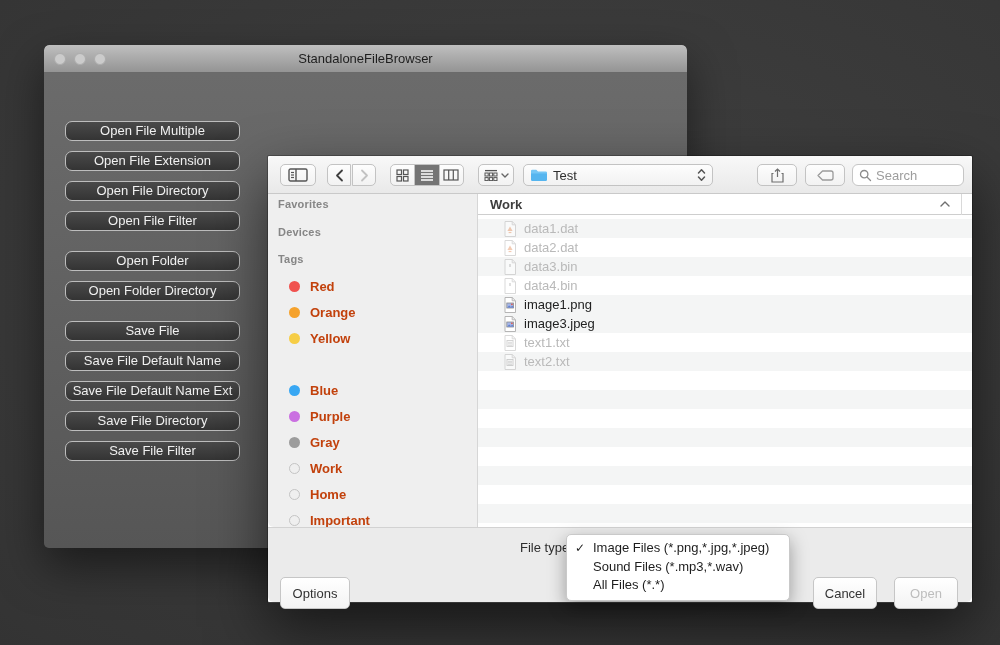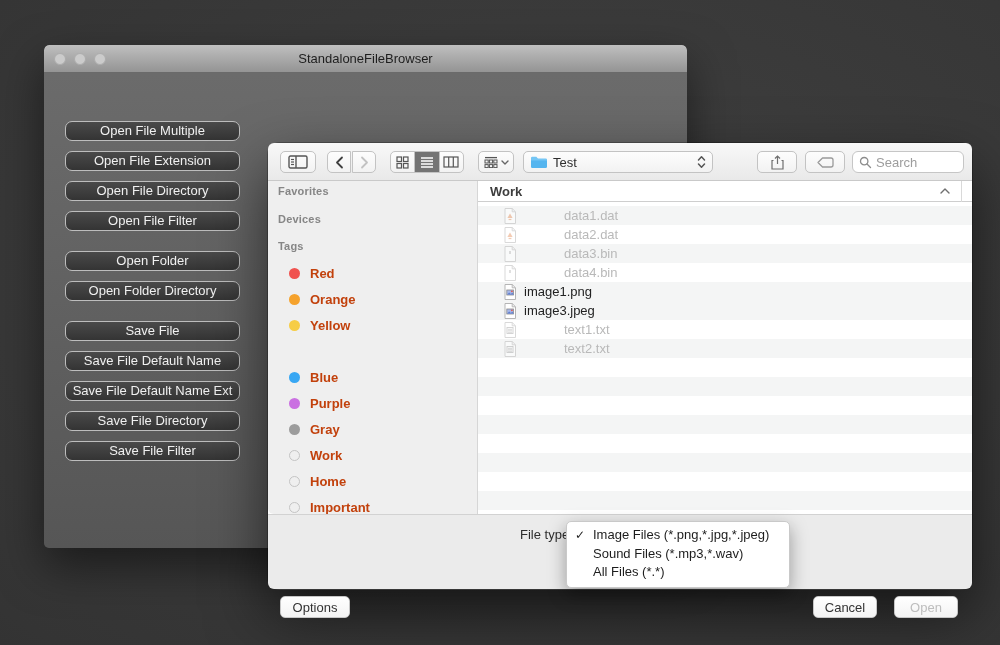--- a/index.html
+++ b/index.html
@@ -41,22 +41,22 @@
   .u-btn {
     position:absolute; left:21px; width:175px; height:20px;
     background:linear-gradient(#4a4a4a,#343434);
     border:1px solid #bdbdbd; border-radius:7px;
     color:#f0f0f0; font-size:13px; line-height:18px; text-align:center;
     font-family:inherit; cursor:default;
   }
 
   
   .dialog {
-    position:absolute; left:268px; top:143px; width:704px; height:446px;
-    border-radius:12px; background:#ffffff;
+    position:absolute; left:268px; top:156px; width:704px; height:446px;
+    border-radius:1px; background:#ffffff;
     box-shadow:0 1px 0 rgba(255,255,255,.15), 0 25px 60px rgba(0,0,0,.6), 0 0 0 1px rgba(0,0,0,.25);
   }
   .toolbar {
     position:relative; height:38px;
     background:linear-gradient(#f8f8f8,#e9e9e9);
     border-bottom:1px solid #c9c9c9;
     border-radius:6px 6px 0 0;
   }
   .tb-btn {
     position:absolute; top:8px; height:22px;
@@ -110,34 +110,34 @@
   .list-header .hdr-label {
     position:absolute; left:12px; top:3px; font-size:13px; font-weight:700; color:#3d3d3d;
   }
   .hdr-caret { position:absolute; right:22px; top:7px; }
   .hdr-divider { position:absolute; right:10px; top:0; height:21px; border-left:1px solid #d9d9d9; }
   .rows { position:absolute; left:0; right:0; top:25px; bottom:0; overflow:hidden; }
   .frow { position:relative; height:19px; }
   .frow.alt { background:#f4f5f5; }
   .frow .ficon { position:absolute; left:26px; top:1.5px; }
   .frow .fname { position:absolute; left:46px; top:2px; font-size:13px; color:#222; }
-  .frow.dis .fname { color:#b9b9b9;margin-left:40px; }
+  .frow.dis .fname { color:#b9b9b9; }
   .frow.dis .ficon { opacity:.5; }
 
   .bottombar {
     position:absolute; left:0; right:0; bottom:0; height:75px;
     background:#ebebeb; border-top:1px solid #d2d2d2;
     border-radius:0 0 6px 6px;
   }
   .filetype-label { position:absolute; left:252px; top:12px; font-size:13px; color:#2e2e2e; }
   .mac-btn {
-    position:absolute; top:49px; height:22px;
+    position:absolute; top:49px; height:32px;
     background:linear-gradient(#ffffff,#f3f3f3);
     border:1px solid #c6c6c6; border-radius:5px;
-    font-size:13px; color:#333; font-family:inherit; cursor:default;margin-top:32px;
+    font-size:13px; color:#333; font-family:inherit; cursor:default;
   }
   .mac-btn.is-disabled { color:#bdbdbd; }
   .btn-options { left:12px; width:70px; }
   .btn-cancel { left:545px; width:64px; }
   .btn-open { left:626px; width:64px; }
 
   .popup-menu {
     position:absolute; left:298px; top:378px; min-width:224px; width:max-content;
     background:#ffffff; border:1px solid #c9c9c9; border-radius:5px;
     box-shadow:0 6px 18px rgba(0,0,0,.35);

